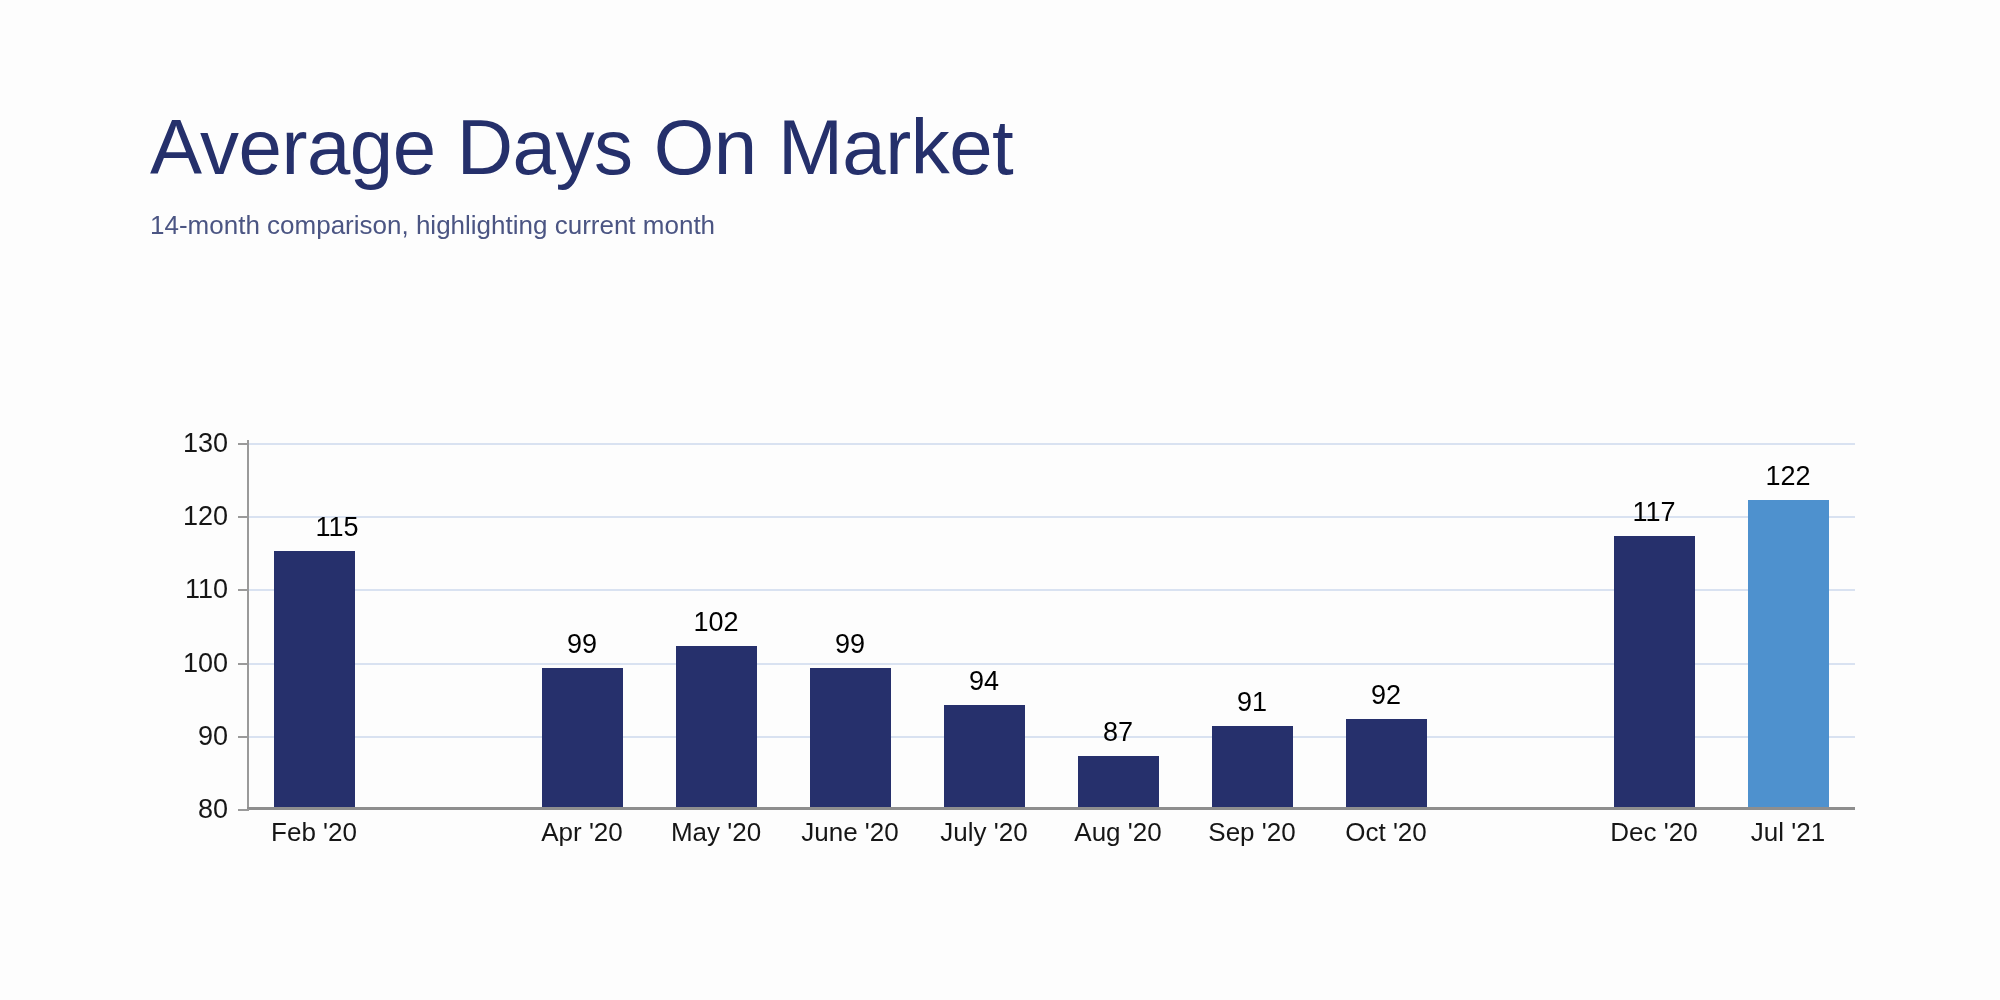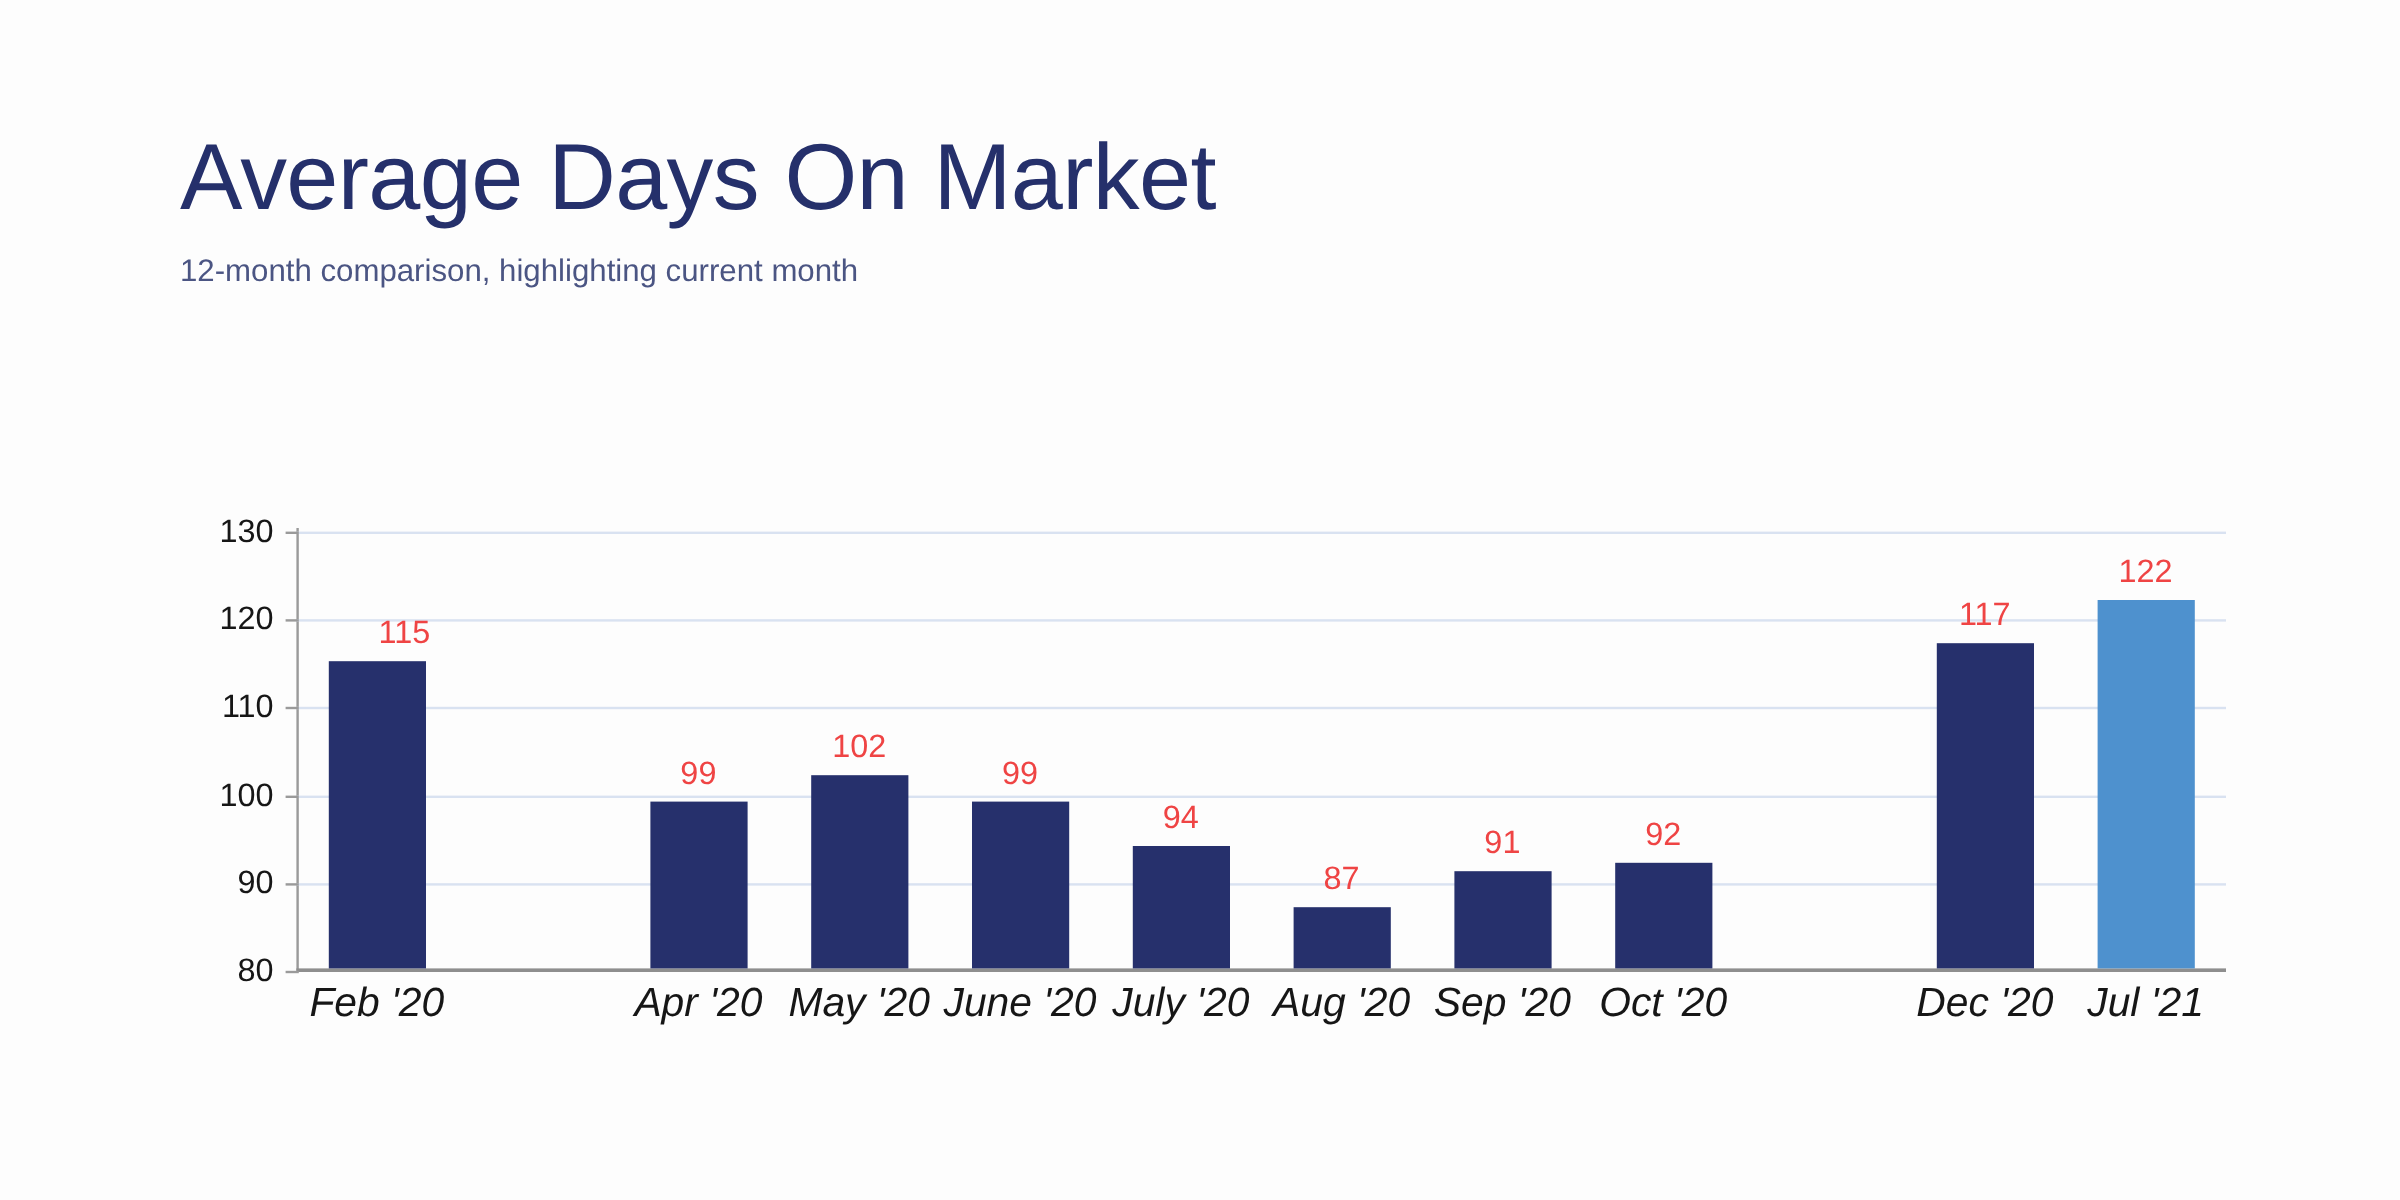--- a/index.html
+++ b/index.html
@@ -124,42 +124,41 @@
     background: #26306c;
   }
   .bar-rect.highlight {
     background: #4e91ce;
   }
   .bar-value {
     position: absolute;
     left: 50%;
     transform: translateX(-50%);
     font-size: 27px;
-    color: #ef4444;
+    color: #000000;
     white-space: nowrap;
   }
   .xlabel {
     position: absolute;
     top: 376px;
     left: 50%;
     transform: translateX(-50%);
-    font-size: 34px;
+    font-size: 26px;
     color: #161616;
     white-space: nowrap;
-    font-style: italic;
   }
 </style>
 </head>
 <body>
 
 <div id="root">
 
   <div class="header">
     <h1 class="chart-title">Average Days On Market</h1>
-    <p class="chart-subtitle">12-month comparison, highlighting current month</p>
+    <p class="chart-subtitle">14-month comparison, highlighting current month</p>
   </div>
 
   <div class="plot-area">
     <div class="y-axis-line"></div>
     <div class="x-axis-line"></div>
     <div id="gridlines">
         <div class="ytick" style="top: 369px;"></div>
         <div class="gridline" style="top: 295.8px;"></div>
         <div class="ytick" style="top: 295.8px;"></div>
         <div class="gridline" style="top: 222.6px;"></div>

